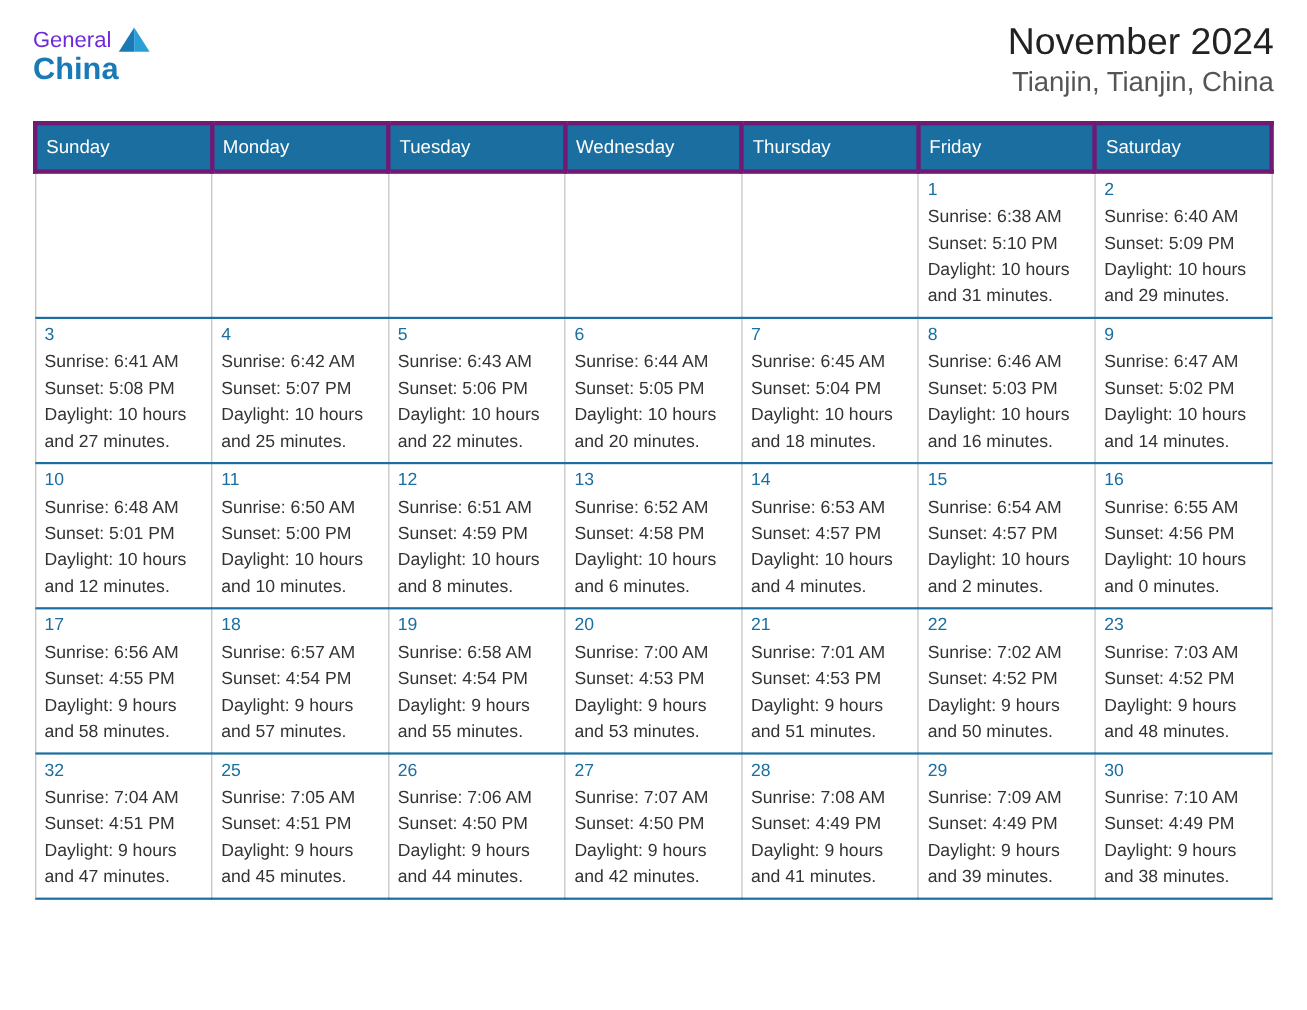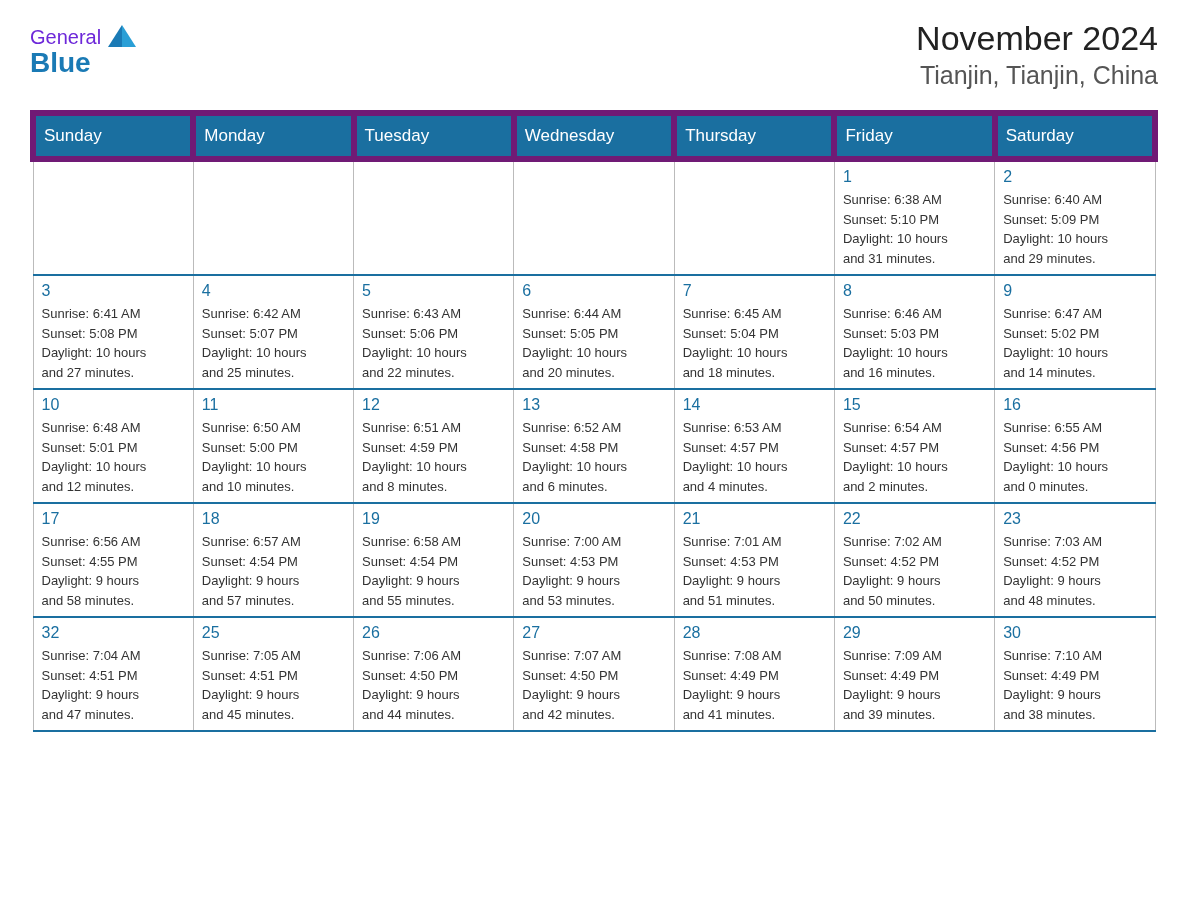--- a/index.html
+++ b/index.html
@@ -74,21 +74,21 @@
       border-collapse: collapse;
       border: 1px solid #999;
     }
     .calendar th {
       background-color: #1a6fa0;
       color: #fff;
       padding: 10px 8px;
       font-size: 17px;
       font-weight: normal;
       text-align: left;
-      border: 6px solid #701a75;
+      border: 4px solid #701a75;
     }
     .calendar td {
       vertical-align: top;
       padding: 6px 8px;
       border: 1px solid #bbb;
       width: calc(100% / 7);
       min-height: 110px;
       font-size: 13px;
       color: #333;
       background: #fff;
@@ -97,21 +97,21 @@
       min-height: 90px;
     }
     .day-number {
       font-size: 16px;
       color: #1a6fa0;
       font-weight: normal;
       display: block;
       margin-bottom: 4px;
     }
     .day-info {
-      font-size: 13px;
+      font-size: 16px;
       color: #333;
       line-height: 1.5;
     }
     .calendar tbody tr {
       border-bottom: 2px solid #1a6fa0;
     }
     .empty-cell {
       background: #f9f9f9;
     }
   </style>
@@ -122,21 +122,21 @@
   <div class="logo">
     <div style="display:flex; align-items:center;">
       <span class="logo-general">General</span>
       <div style="margin-left:3px; display:flex; flex-direction:column; align-items:center; margin-top:2px;">
         <div style="display:flex;">
           <div class="logo-triangle"></div>
           <div class="logo-triangle2"></div>
         </div>
       </div>
     </div>
-    <span class="logo-blue">Blue</span>
+    <span class="logo-blue">China</span>
   </div>
   <div class="title-area">
     <div class="title-month">November 2024</div>
     <div class="title-location">Tianjin, Tianjin, China</div>
   </div>
 </div>
 
 <table class="calendar">
   <thead>
     <tr>

